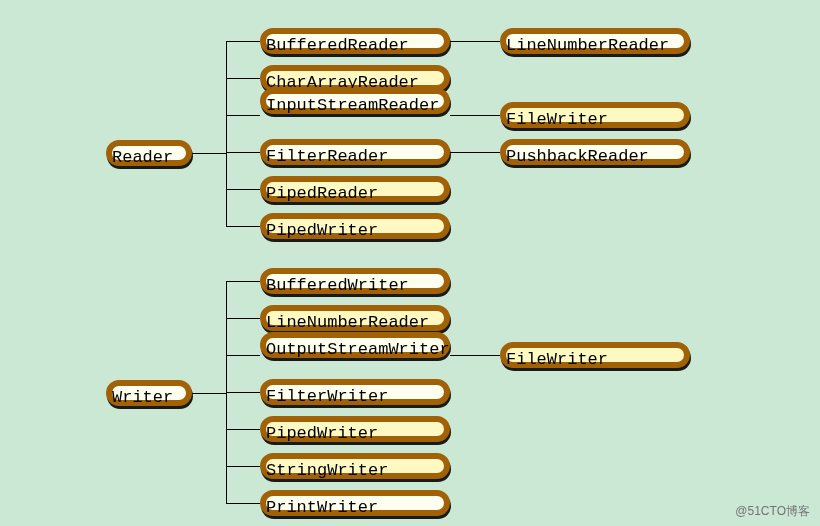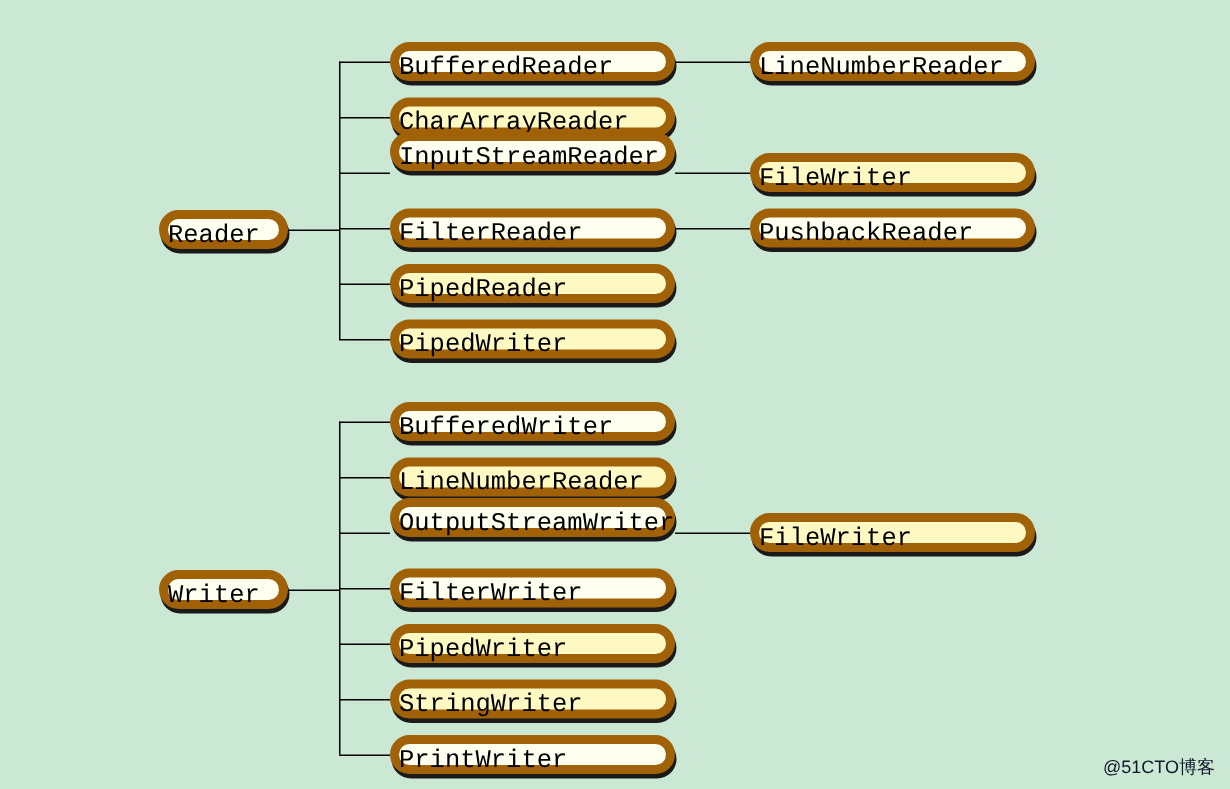--- a/index.html
+++ b/index.html
@@ -30,21 +30,21 @@
     position: absolute;
     background: #000;
   }
   .hline { height: 1px; }
   .vline { width: 1px; }
   .watermark {
     position: absolute;
     right: 10px;
     bottom: 6px;
     font-size: 12px;
-    color: #0f172a;
+    color: #737373;
     font-family: Arial, sans-serif;
   }
 </style>
 </head>
 <body>
 
 <div class="node" style="left:106px; top:140px; width:86px;">Reader</div>
 <div class="node" style="left:106px; top:380px; width:86px;">Writer</div>
 
 <div class="node" style="left:260px; top:28px; width:190px;">BufferedReader</div>

